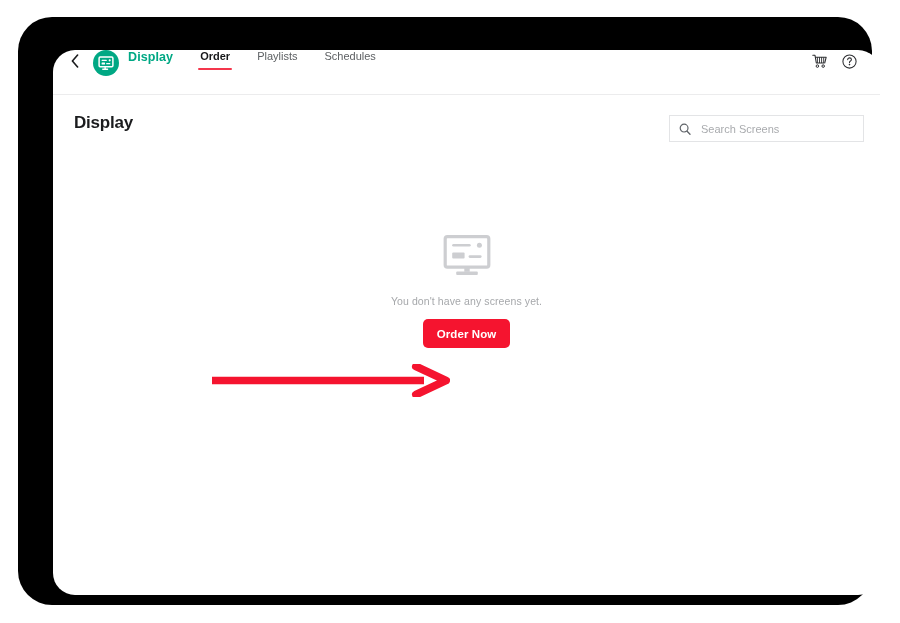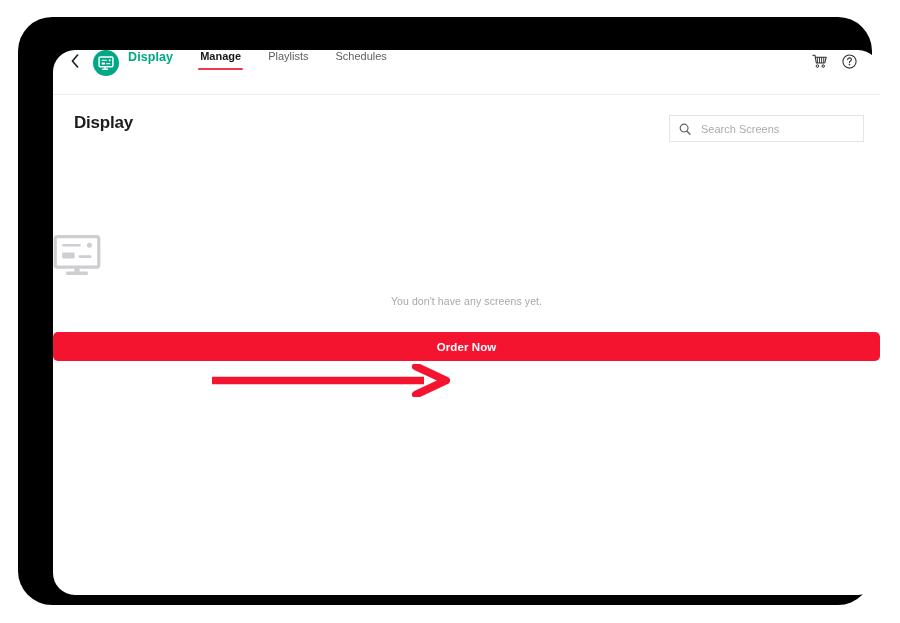--- a/index.html
+++ b/index.html
@@ -156,31 +156,32 @@
   #search-input::placeholder { color: #a9abae; }
 
   
   #empty-state {
     position: absolute;
     left: 0;
     right: 0;
     top: 185px;
     display: flex;
     flex-direction: column;
+    align-items: center;
   }
   #empty-illustration { margin-bottom: 13px; }
   .empty-line {
     font-size: 10.5px;
     color: #a6a8ab;
     line-height: 14px;
     text-align: center;
     letter-spacing: .1px;
   }
   #order-now-button {
-    margin-top: 24px;
+    margin-top: 11px;
     background: #f5142f;
     color: #ffffff;
     font-size: 11.5px;
     font-weight: bold;
     border: 0;
     border-radius: 5px;
     padding: 0 14px;
     height: 29px;
     min-width: 78px;
     cursor: pointer;
@@ -220,21 +221,21 @@
           <rect x="8.1" y="7.1" width="4.2" height="1.2" rx="0.55" fill="#ffffff"></rect>
           <circle cx="11.7" cy="4.35" r="1.05" fill="#ffffff"></circle>
           <rect x="6.4" y="11.1" width="1.5" height="1.9" fill="#ffffff"></rect>
           <rect x="4.1" y="12.5" width="6.1" height="1.4" rx="0.6" fill="#ffffff"></rect>
         </svg>
       </div>
 
       <div id="brand-name">Display</div>
 
       <div class="navtab active">
-        <span>Manage</span>
+        <span>Order</span>
       </div>
       <div class="navtab">
         <span>Playlists</span>
       </div>
       <div class="navtab">
         <span>Schedules</span>
       </div>
 
       <div id="nav-spacer"></div>
 

